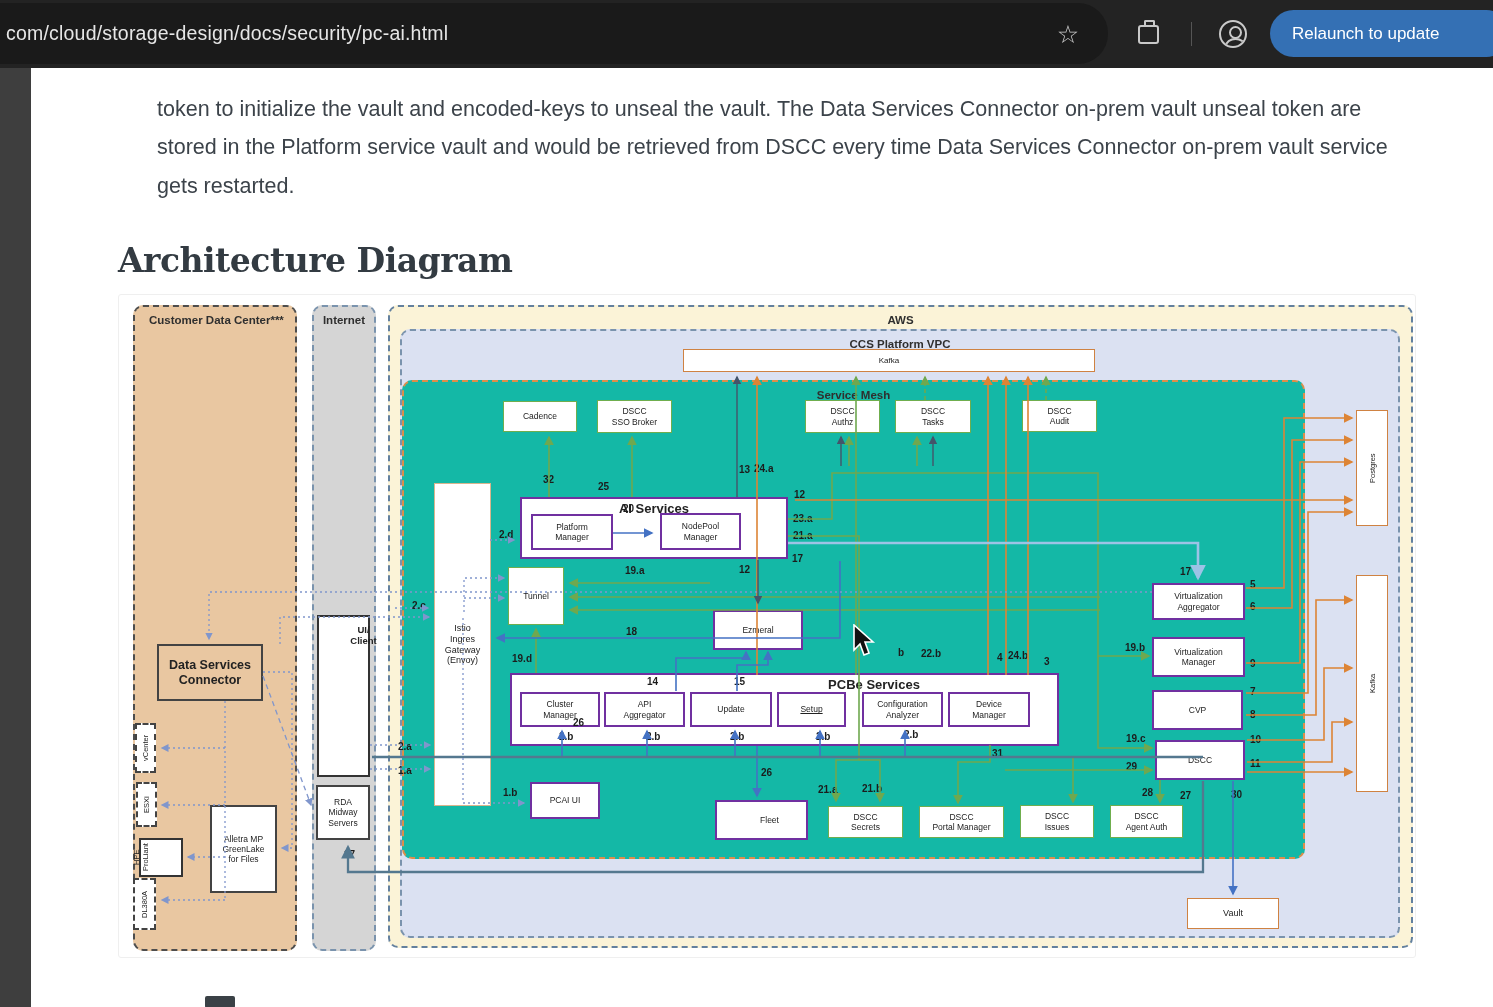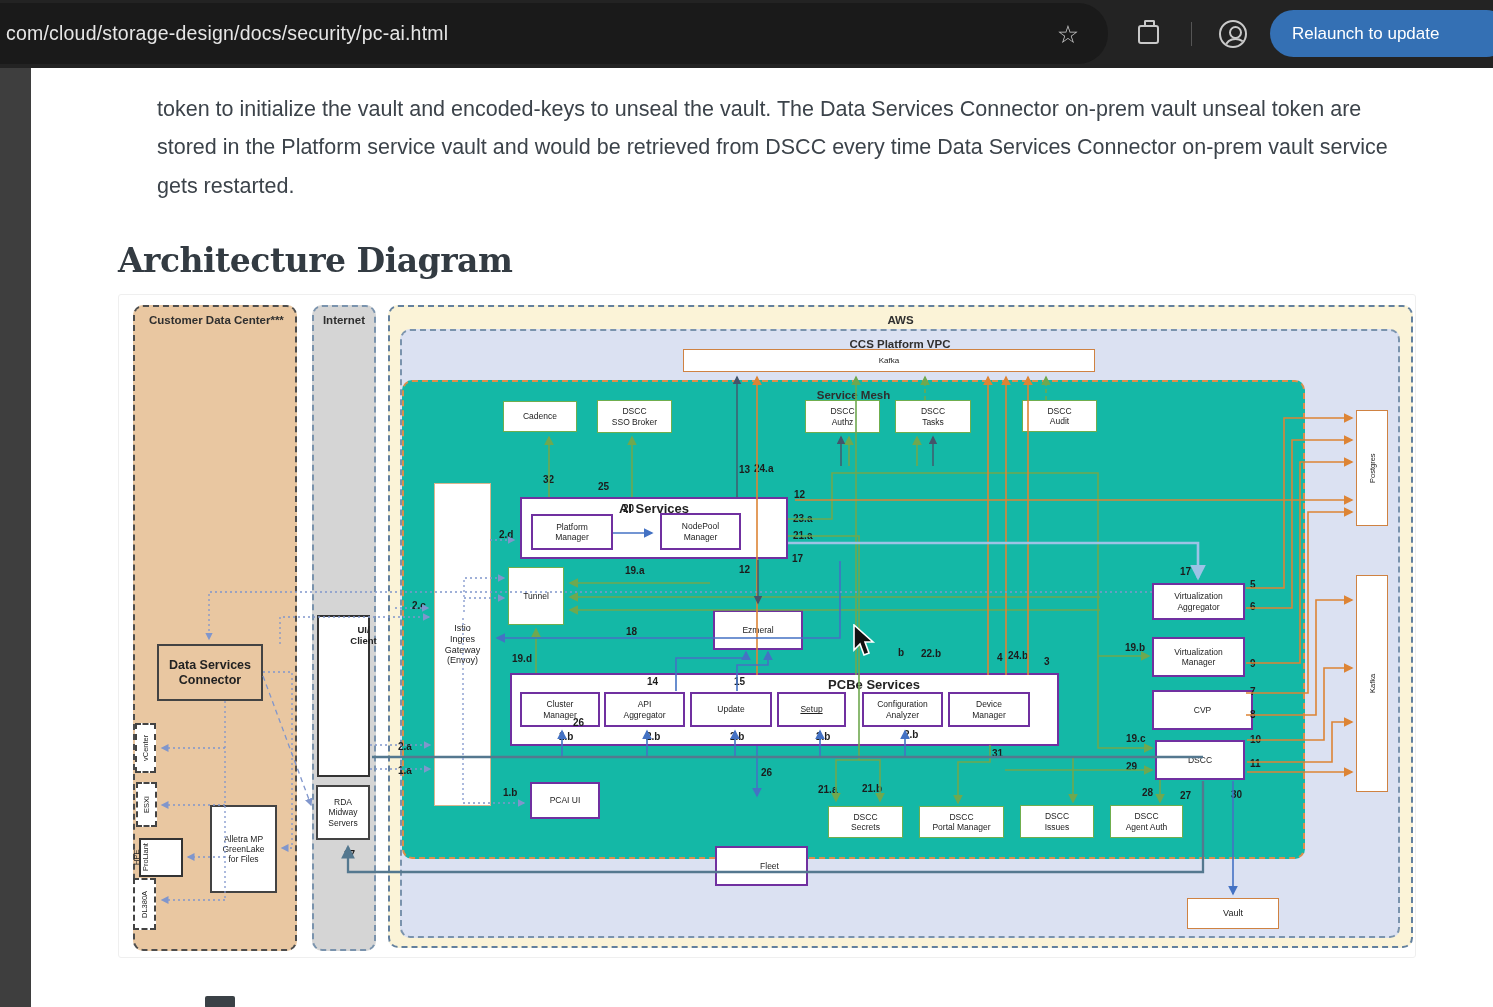--- a/index.html
+++ b/index.html
@@ -127,34 +127,34 @@
 Manager</div>
       <div class="node n-purple" style="left: 604px; top: 692px; width: 81px; height: 35px;">API
 Aggregator</div>
       <div class="node n-purple" style="left: 690px; top: 692px; width: 82px; height: 35px;">Update</div>
       <div class="node n-purple" style="left: 777px; top: 692px; width: 69px; height: 35px; text-decoration: underline;">Setup</div>
       <div class="node n-purple" style="left: 862px; top: 692px; width: 81px; height: 35px;">Configuration
 Analyzer</div>
       <div class="node n-purple" style="left: 948px; top: 692px; width: 82px; height: 35px;">Device
 Manager</div>
       <div class="node n-purple" style="left: 530px; top: 782px; width: 70px; height: 37px;">PCAI UI</div>
-      <div class="node n-purple" style="left: 715px; top: 846px; width: 93px; height: 40px; padding-left: 16px;">Fleet</div>
+      <div class="node n-purple" style="left: 715px; top: 800px; width: 93px; height: 40px; padding-left: 16px;">Fleet</div>
       <div class="node n-green" style="left: 828px; top: 806px; width: 75px; height: 32px;">DSCC
 Secrets</div>
       <div class="node n-green" style="left: 919px; top: 806px; width: 85px; height: 32px;">DSCC
 Portal Manager</div>
       <div class="node n-green" style="left: 1020px; top: 805px; width: 74px; height: 33px;">DSCC
 Issues</div>
       <div class="node n-green" style="left: 1110px; top: 805px; width: 73px; height: 33px;">DSCC
 Agent Auth</div>
       <div class="node n-purple" style="left: 1152px; top: 583px; width: 93px; height: 37px;">Virtualization
 Aggregator</div>
       <div class="node n-purple" style="left: 1152px; top: 637px; width: 93px; height: 40px;">Virtualization
 Manager</div>
-      <div class="node n-purple" style="left: 1152px; top: 690px; width: 101px; height: 40px;">CVP</div>
+      <div class="node n-purple" style="left: 1152px; top: 690px; width: 91px; height: 40px;">CVP</div>
       <div class="node n-purple" style="left: 1155px; top: 740px; width: 90px; height: 40px;">DSCC</div>
       <div class="node n-orange vtext" style="left: 1356px; top: 410px; width: 32px; height: 116px;">Postgres</div>
       <div class="node n-orange vtext" style="left: 1356px; top: 575px; width: 32px; height: 217px;">Kafka</div>
       <div class="node n-orange" style="left: 1187px; top: 898px; width: 92px; height: 31px; font-size: 9px;">Vault</div>
       <div class="node n-tan" style="left: 157px; top: 644px; width: 106px; height: 57px;">Data Services
 Connector</div>
       <div class="node n-dashed vtext" style="left: 135px; top: 723px; width: 21px; height: 50px;">vCenter</div>
       <div class="node n-dashed vtext" style="left: 136px; top: 782px; width: 21px; height: 45px;">ESXi</div>
       <div class="node n-dark2 vtext" style="left: 139px; top: 838px; width: 44px; height: 39px;">HPE ProLiant</div>
       <div class="node n-dashed vtext" style="left: 133px; top: 878px; width: 23px; height: 52px;">DL380A</div>

